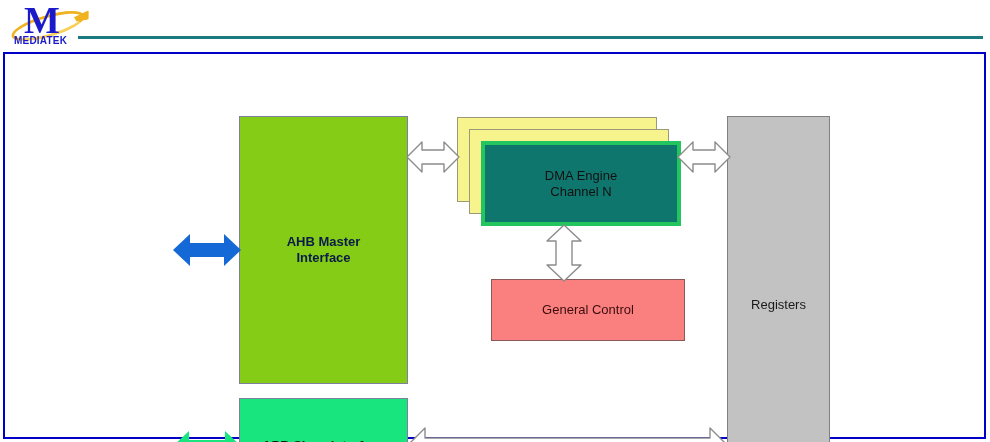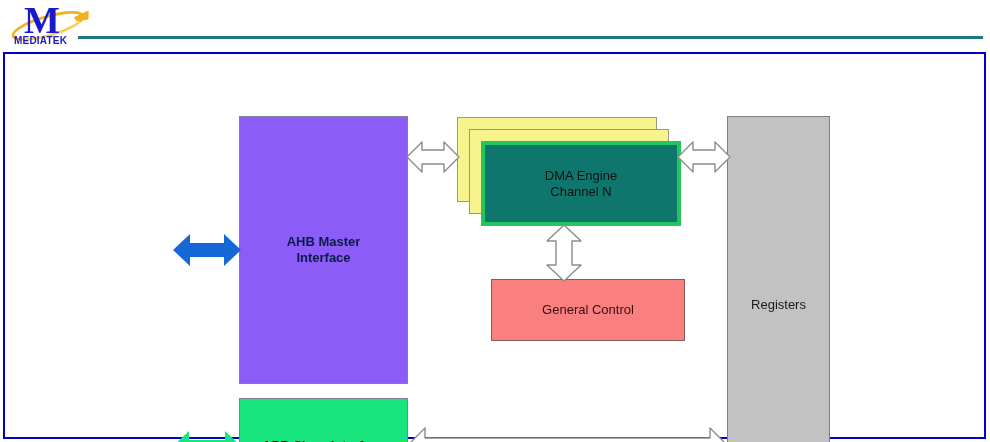--- a/index.html
+++ b/index.html
@@ -91,21 +91,21 @@
     text-align: center;
     font-size: 13px;
     line-height: 16px;
     white-space: pre-line;
   }
 
   
   #blk-ahb {
     left: 234px; top: 62px;
     width: 169px; height: 268px;
-    background: #8b5cf6;
+    background: #84cc16;
     border: 1px solid #7f7f9f;
     color: #0b1a4a;
     font-weight: bold;
   }
   
   #blk-apb {
     left: 234px; top: 344px;
     width: 169px; height: 95px;
     background: #19e57e;
     border: 1px solid #7f7f9f;

